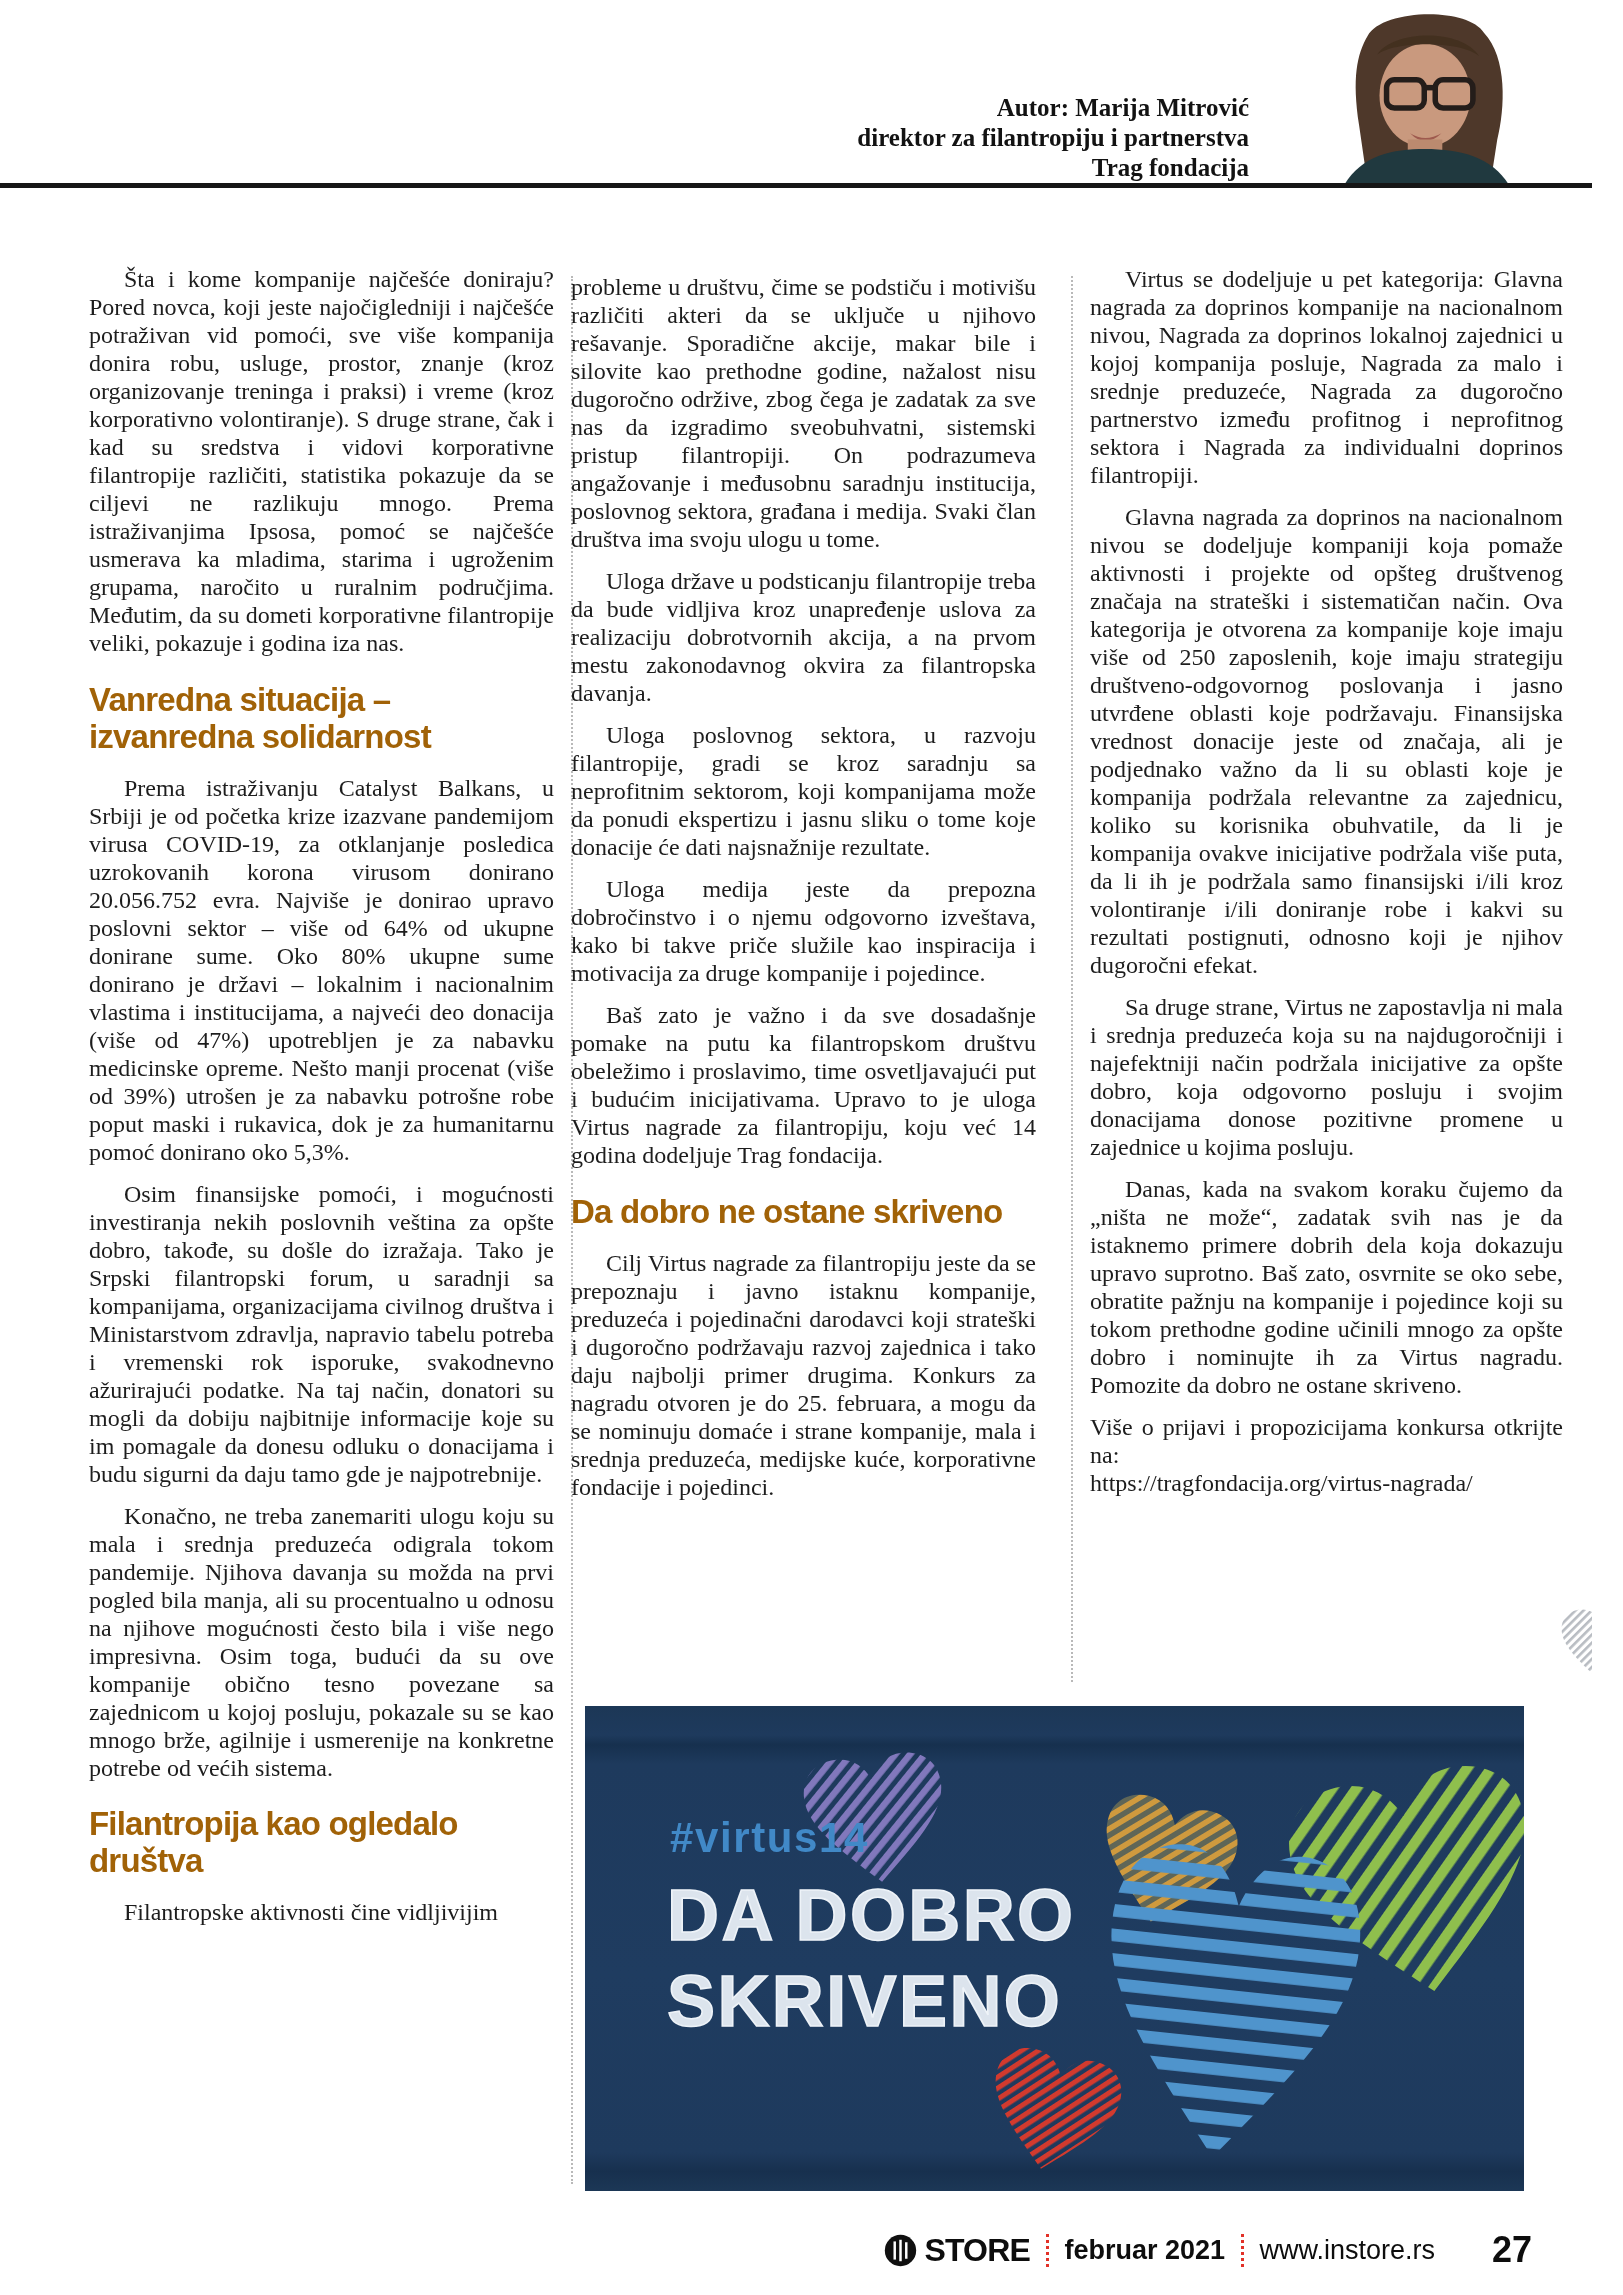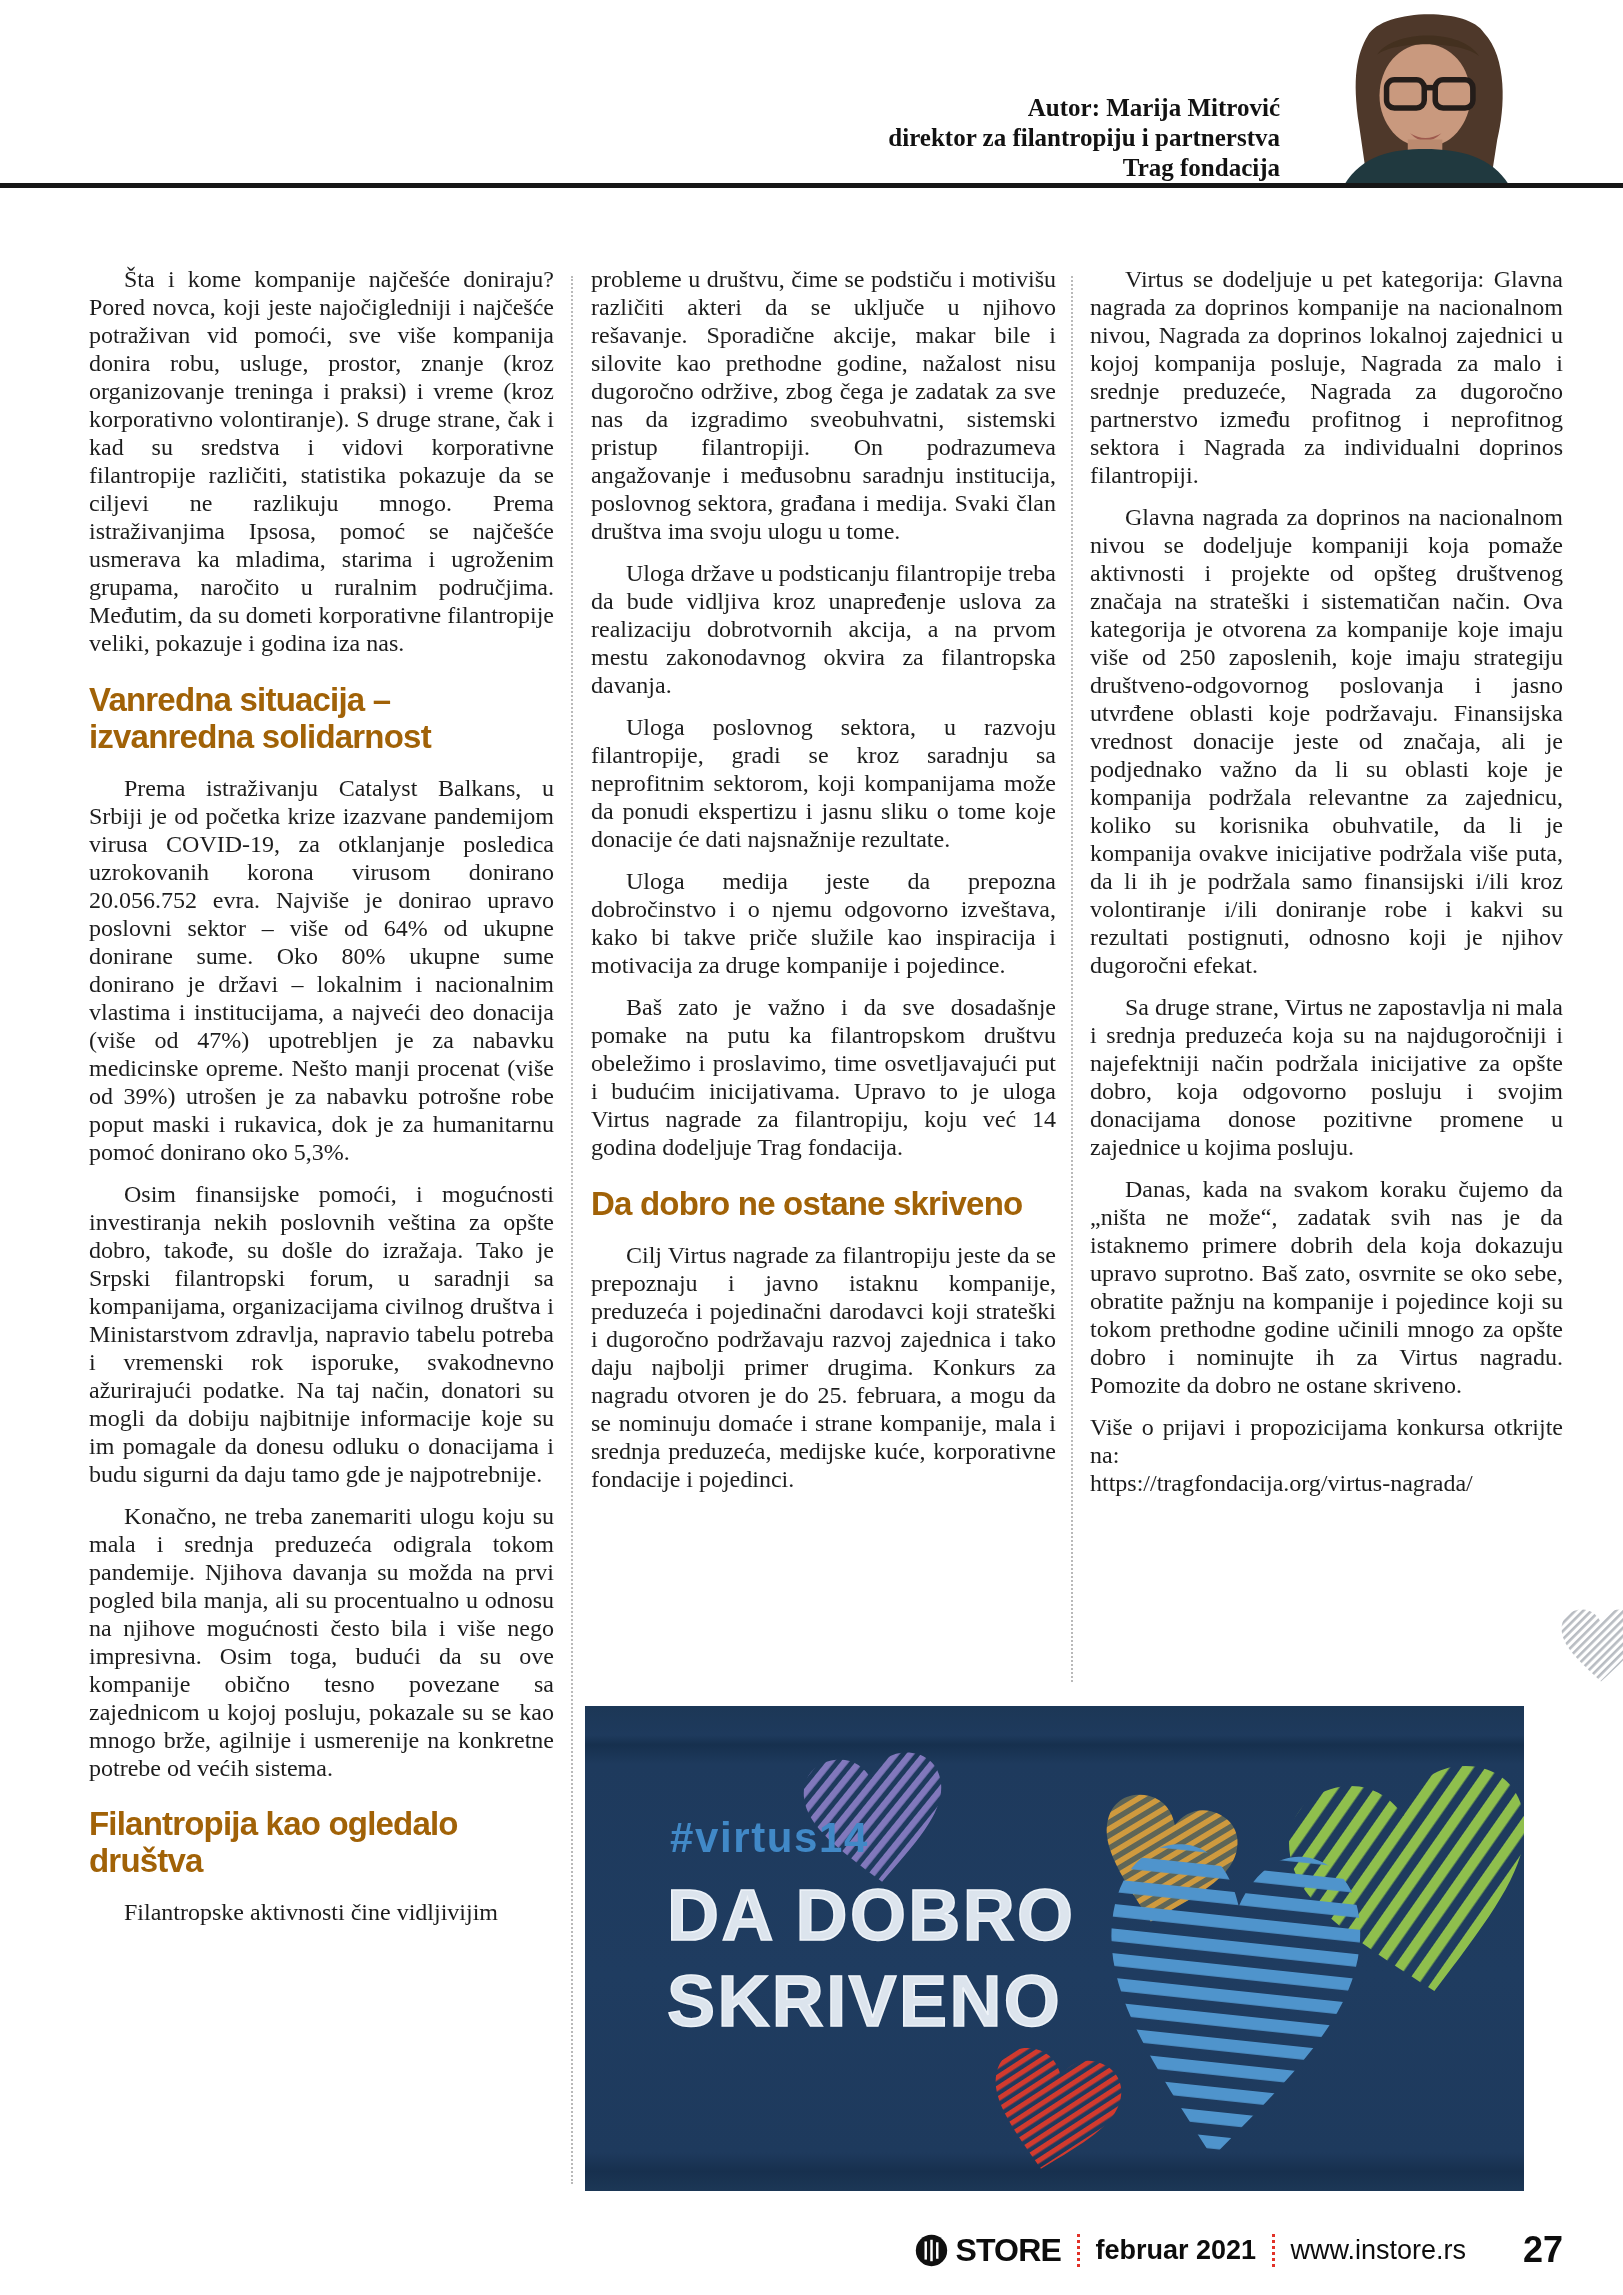--- a/index.html
+++ b/index.html
@@ -1,31 +1,31 @@
 <!DOCTYPE html>
 <html style="font-size:12.6px"><head>
 <meta charset="utf-8">
 <style>
   html,body{margin:0;padding:0;background:#ffffff;}
   .page{position:relative;width:1592px;height:2295px;background:#fff;overflow:hidden;
-        font-family:"Liberation Serif", serif;color:#1d1d1d;padding-left:31px;}
+        font-family:"Liberation Serif", serif;color:#1d1d1d;}
   
   .author-block{position:absolute;top:93px;right:343px;text-align:right;
                 font-weight:700;font-size:25px;line-height:30px;color:#121212;}
   .author-photo{position:absolute;top:6.3px;left:1322px;width:210px;height:179px;}
   .header-rule{position:absolute;top:183px;left:0;width:1623px;height:4.7px;background:#161616;}
   
   .col{position:absolute;top:265px;text-align:justify;}
   .col p{font-size:24px;line-height:28px;margin:0 0 14px 0;}
   .col p.ind{text-indent:35px;}
   .col p.tight{margin-bottom:0;}
   .heading{font-family:"Liberation Sans", sans-serif;font-weight:700;color:#a16207;
            font-size:33px;line-height:37px;letter-spacing:-0.8px;margin:23.6px 0 19px 0;text-align:left;}
   #col1{left:89px;width:465px;height:1916px;}
-  #col2{left:591px;width:465px;height:1414px;}
+  #col2{left:571px;width:465px;height:1414px;margin-top:8px;}
   #col3{left:1090px;width:473px;height:1421px;}
   .col-divider{position:absolute;width:0;border-left:2.4px dotted #b9b9b9;}
   #divider1{left:571px;top:276px;height:1908px;}
   #divider2{left:1071px;top:276px;height:1406px;}
   
   .banner{position:absolute;left:585px;top:1706px;width:939px;height:485px;
           background:linear-gradient(180deg,#1c3756 0%,#1e3a5d 6%,#16304e 8%,#1e3a5d 12%,
                      #1f3c60 55%,#1e3a5d 92%,#17304e 96%,#1c3756 100%);overflow:hidden;}
   .banner-hashtag{position:absolute;left:85px;top:108px;
           font-family:"Liberation Sans", sans-serif;font-weight:700;font-size:42px;letter-spacing:1.6px;}

